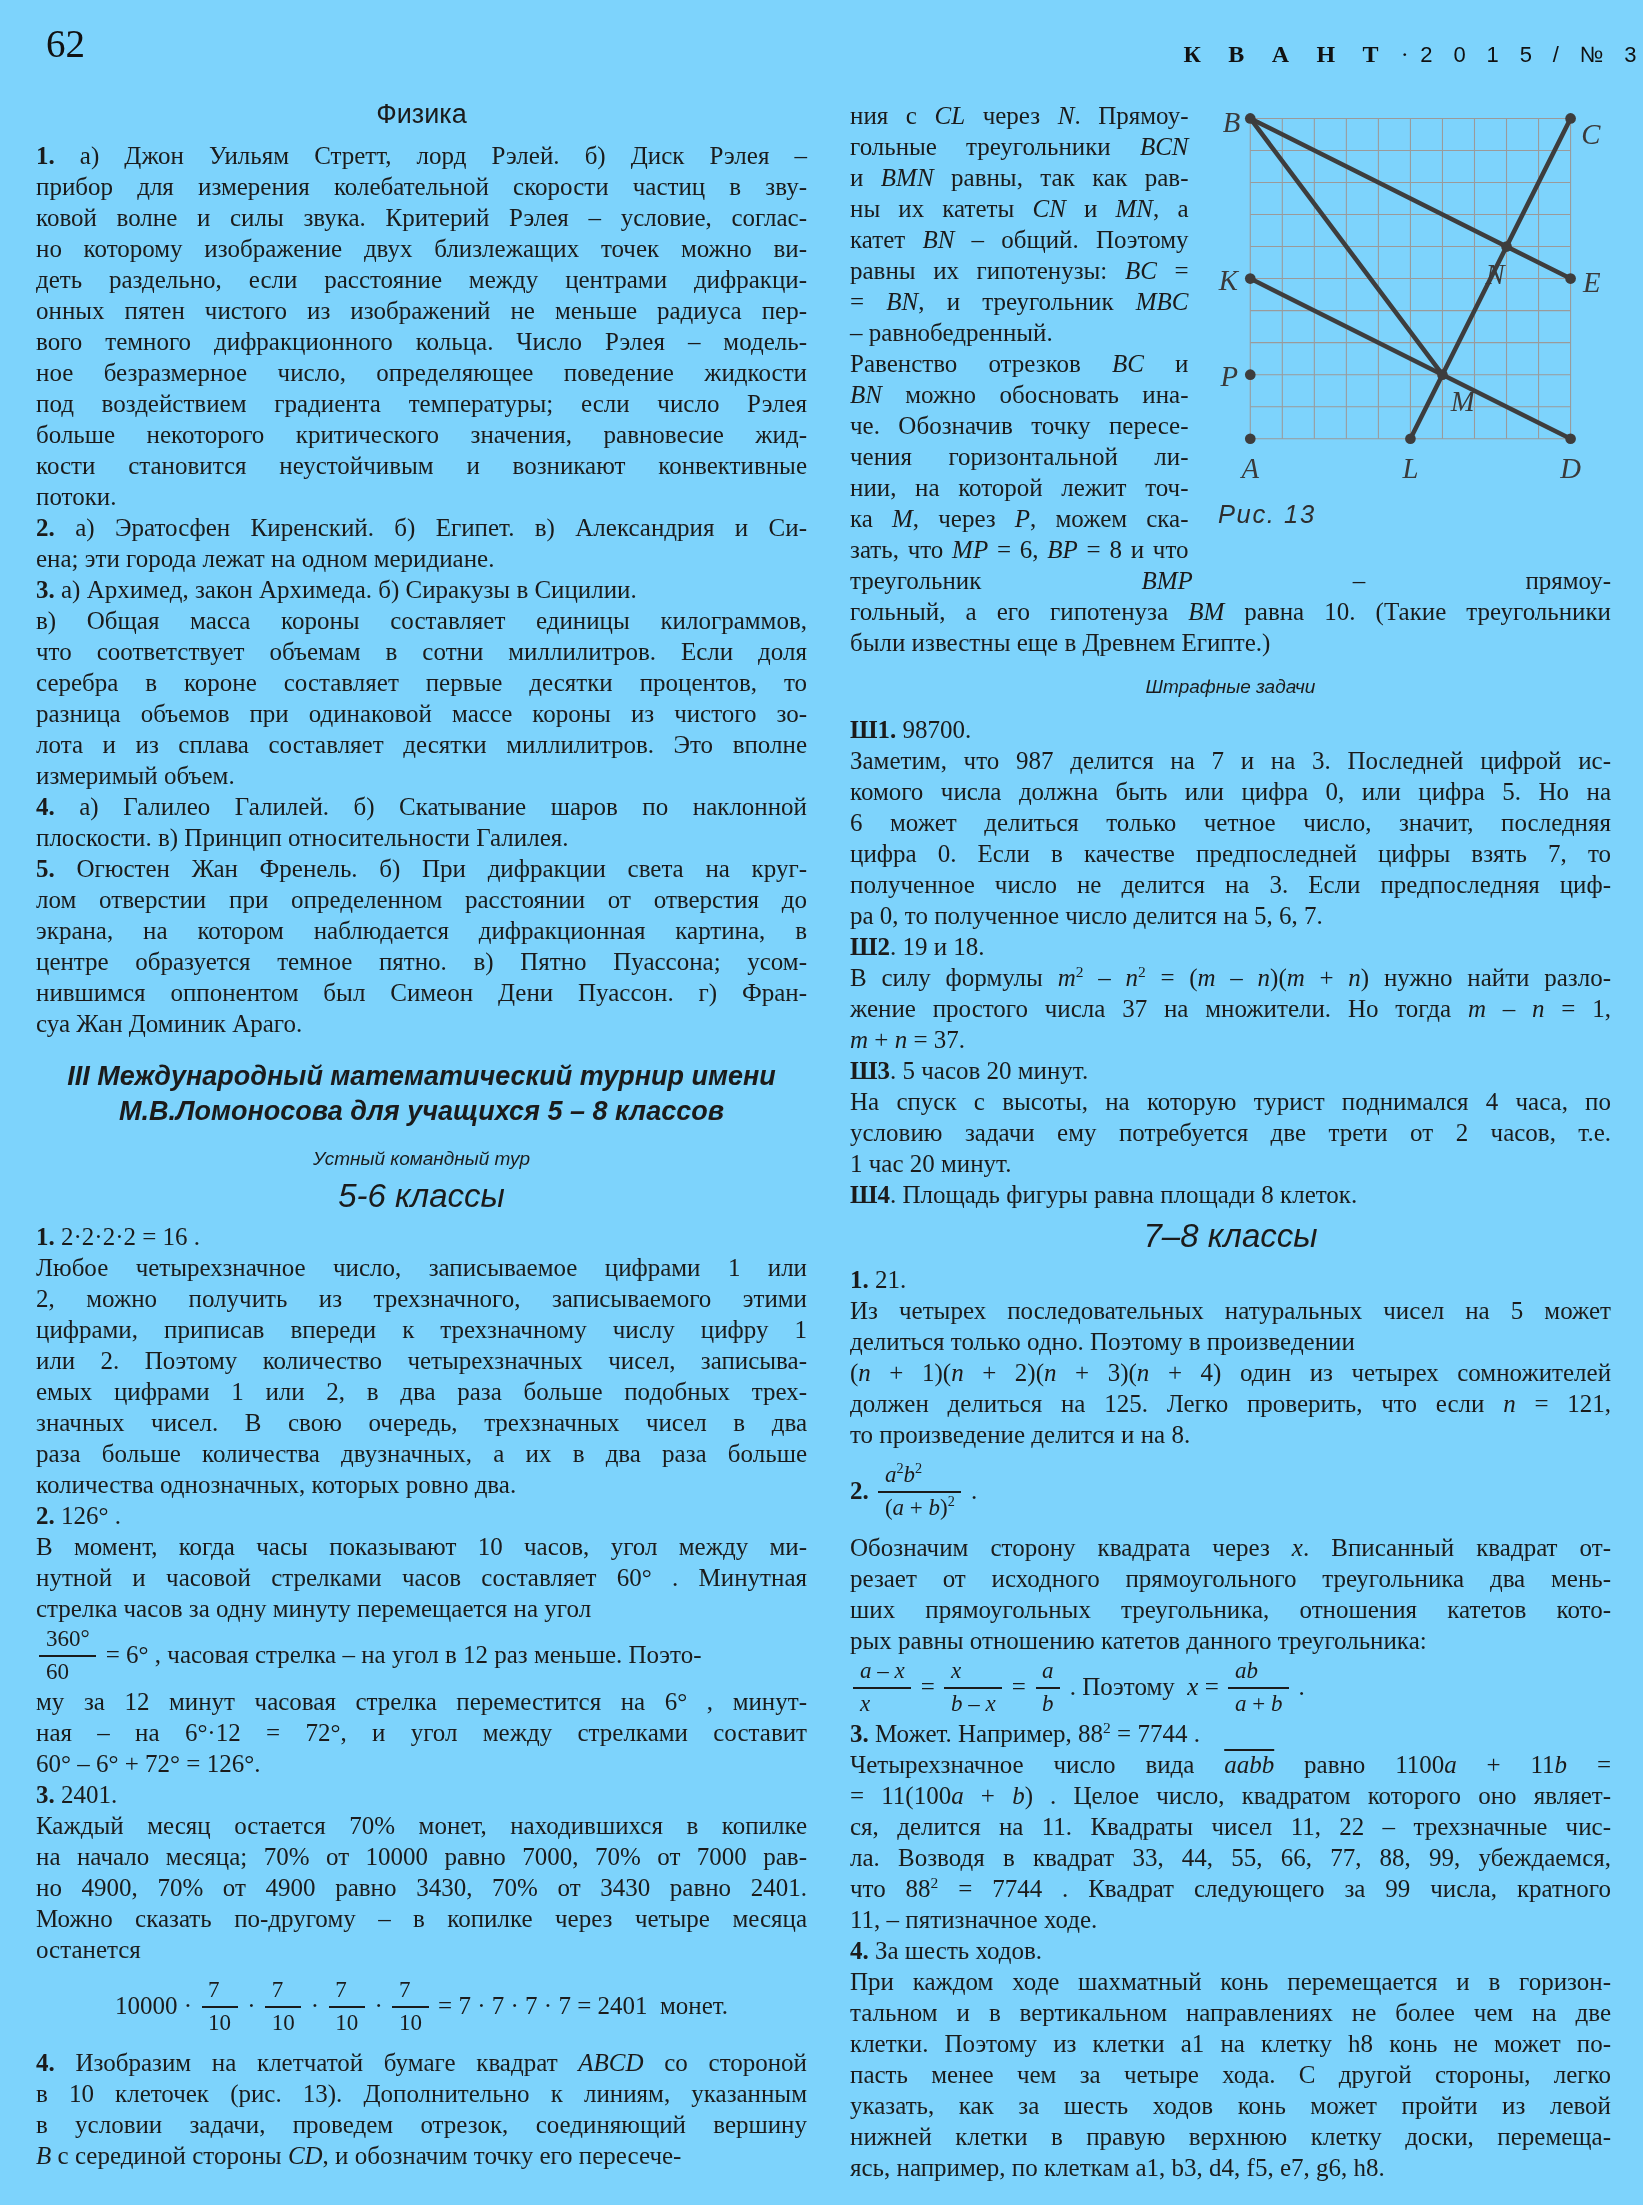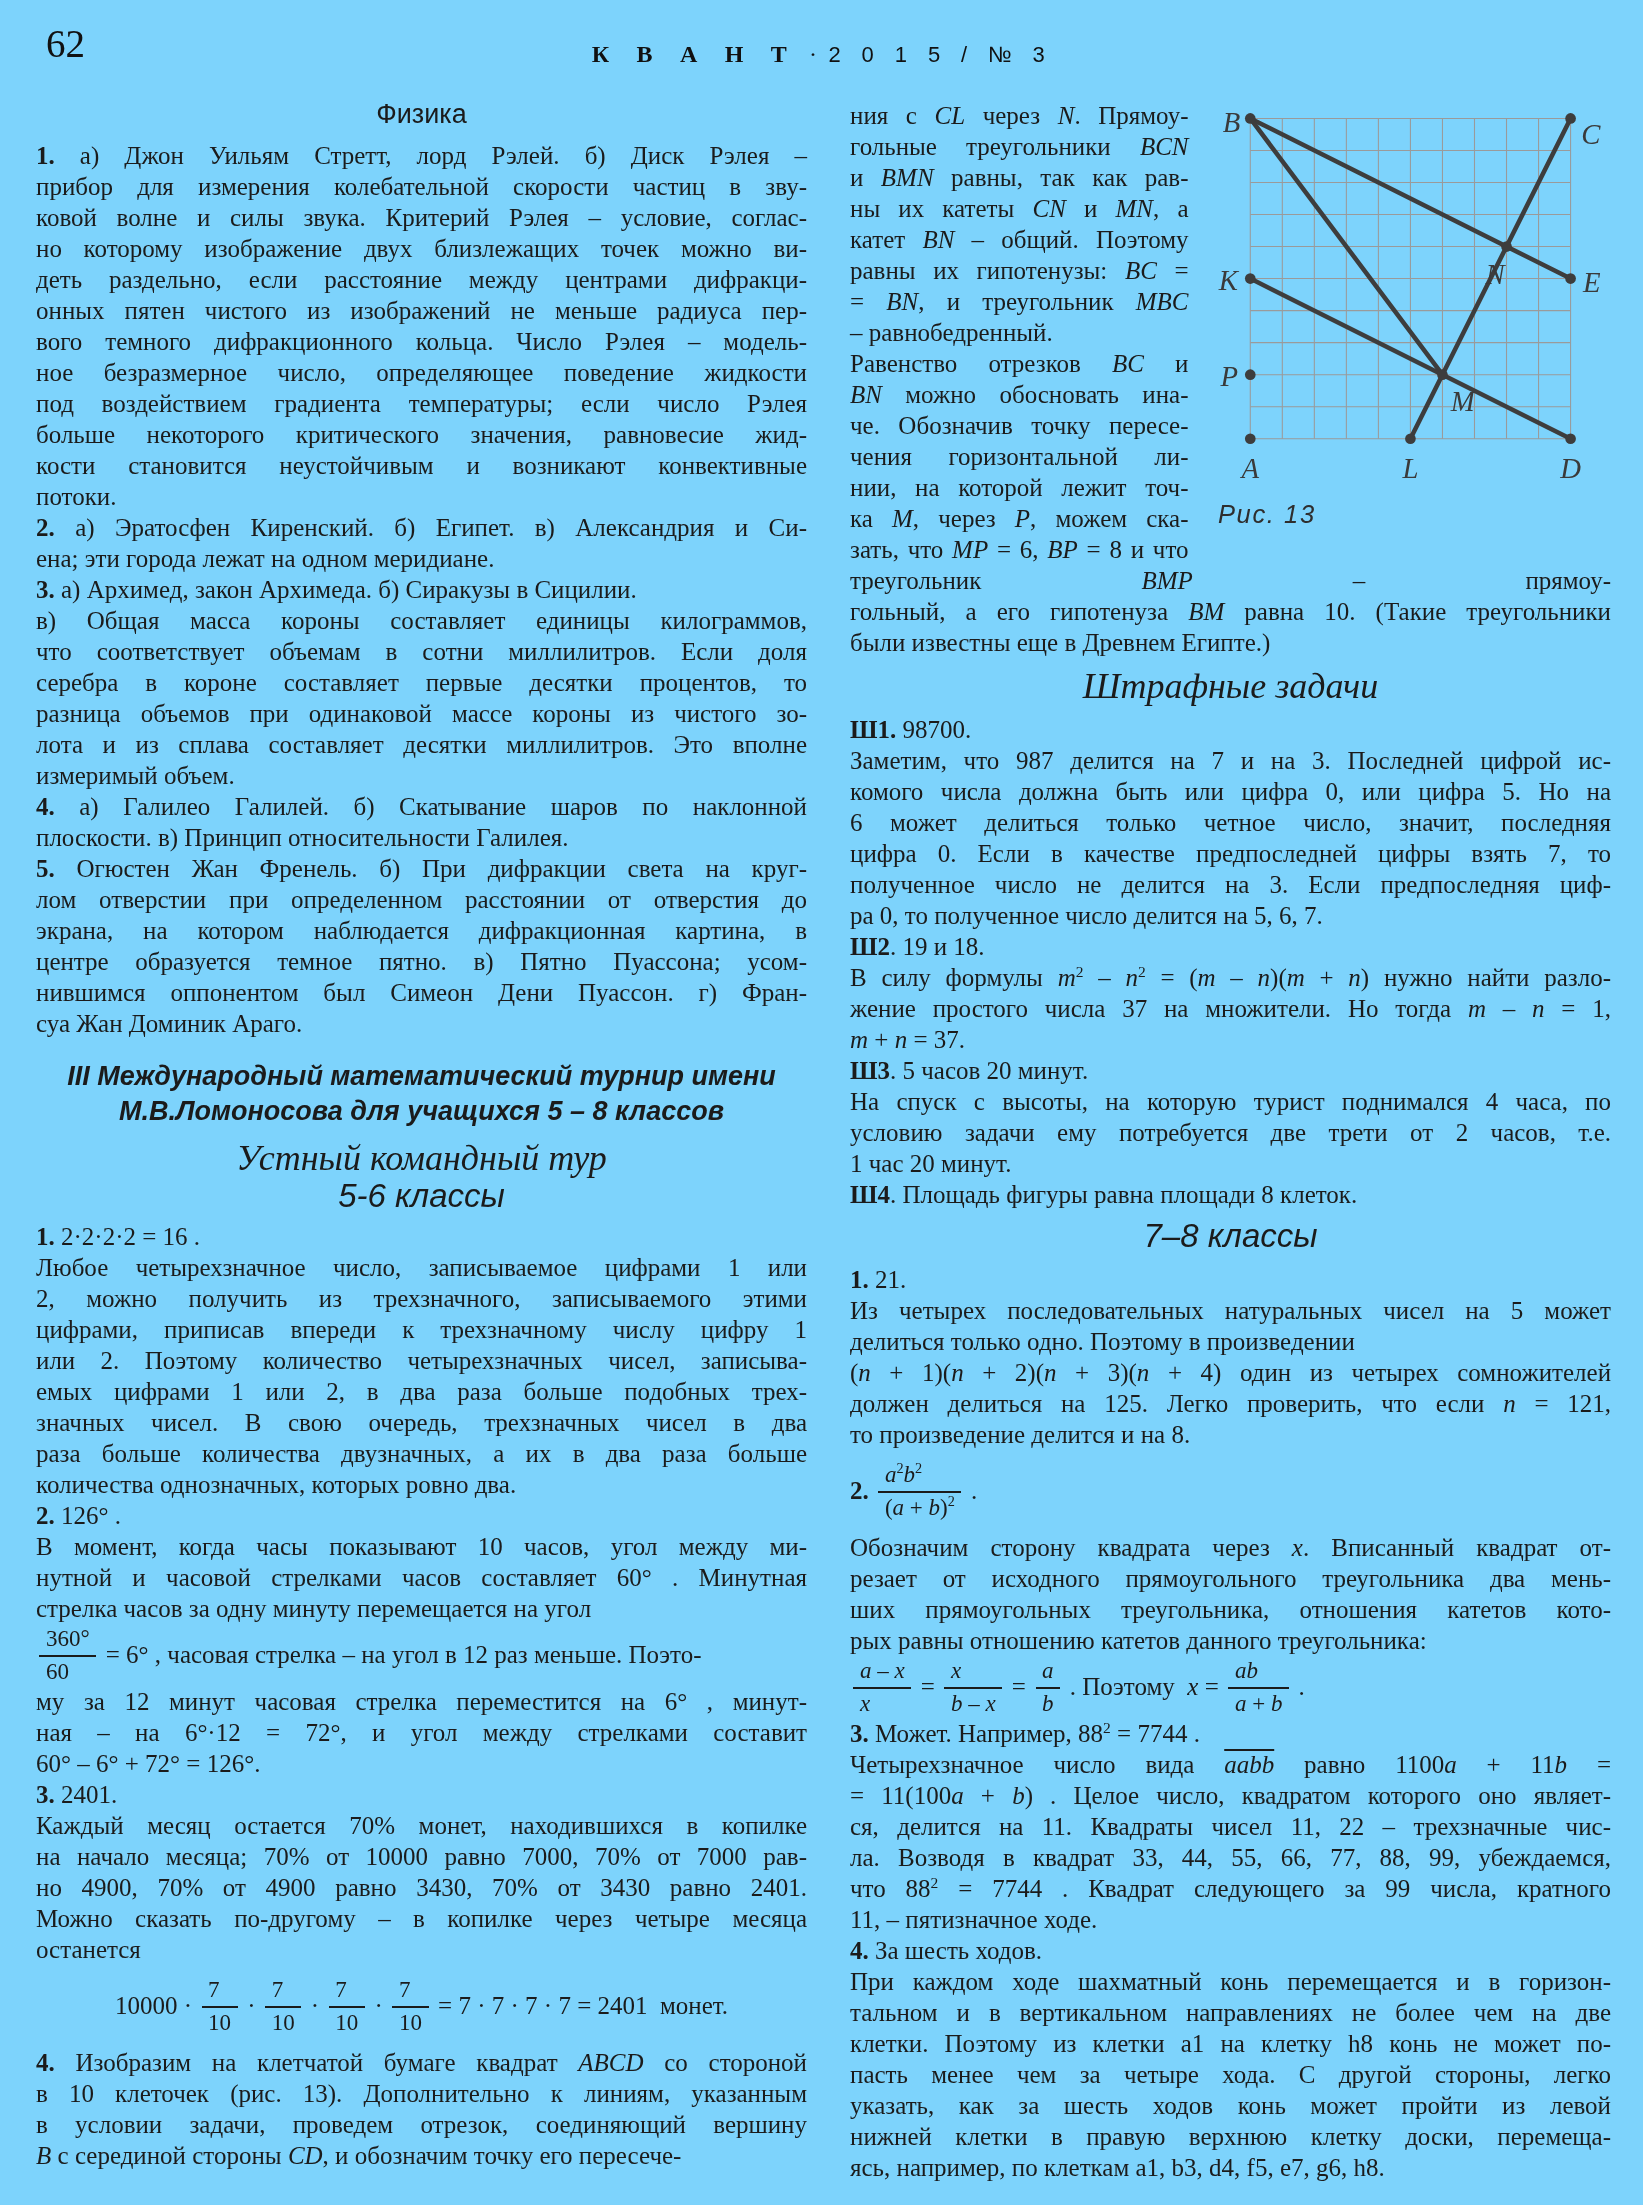--- a/index.html
+++ b/index.html
@@ -1,40 +1,40 @@
 <!DOCTYPE html>
 <html style="font-size:13px"><head>
 <meta charset="utf-8">
 <style>
   html,body{margin:0;padding:0;background:#e8e8e8;}
   .page{position:relative;width:1644px;height:2205px;background:#7dd3fc;color:#1b1b1b;
         font-family:"Liberation Serif",serif;overflow:hidden;}
   
   .page-num{position:absolute;left:46px;top:21.4px;font-size:39px;color:#111;}
-  .journal{position:absolute;left:0;top:41px;width:1644px;text-align:center;
+  .journal{position:absolute;left:0;top:41px;width:1644px;text-align:right;
            font-size:24px;color:#111;white-space:nowrap;}
   .journal .kvant{font-weight:bold;letter-spacing:10.7px;font-family:"Liberation Serif",serif;}
   .journal .sep{padding:0 11.5px;}
   .journal .issue{font-family:"Liberation Sans",sans-serif;letter-spacing:7.4px;font-size:22px;}
   
   .col{position:absolute;top:97px;}
   .col-left{left:36px;width:771px;}
   .col-right{left:850px;width:761px;top:100px;}
   
   .ln{font-size:25px;line-height:31px;text-align:justify;text-align-last:justify;white-space:normal;}
   .ln.end{text-align-last:left;}
   .ln i, .fl i, .hc i{font-style:italic;}
   .ln b{font-weight:bold;}
   sup{font-size:0.62em;vertical-align:super;line-height:0;}
   .ov{text-decoration:overline;}
   
   .hc{text-align:right;text-align-last:center;}
   .hc.sans{font-family:"Liberation Sans",sans-serif;font-size:27px;line-height:35px;margin-bottom:8.2px;}
   .hc.sansbold{font-family:"Liberation Sans",sans-serif;font-weight:bold;font-size:27px;line-height:35px;font-style:italic;}
-  .hc.serifit{font-family:Liberation Serif, serif;font-style:italic;font-size:36px;line-height:33px;}
+  .hc.serifit{font-family:Liberation Sans, sans-serif;font-style:italic;font-size:19px;line-height:33px;}
   .hc.sansit{font-family:"Liberation Sans",sans-serif;font-style:italic;font-size:33px;line-height:31px;}
   
   .fl{display:flex;align-items:center;min-height:62px;font-size:25px;}
   .fl .flt{white-space:pre-wrap;}
   .fl.center{justify-content:center;}
   .fl.disp{min-height:82px;}
   .fr{display:inline-block;vertical-align:middle;font-size:23px;line-height:1.15;margin:0 3.3px;}
   .fr .fn{display:block;padding:1.6px 6.6px 2.5px;border-bottom:2.1px solid #1b1b1b;}
   .fr .fd{display:block;padding:2.5px 6.6px 0;}
   .gap{width:100%;}

